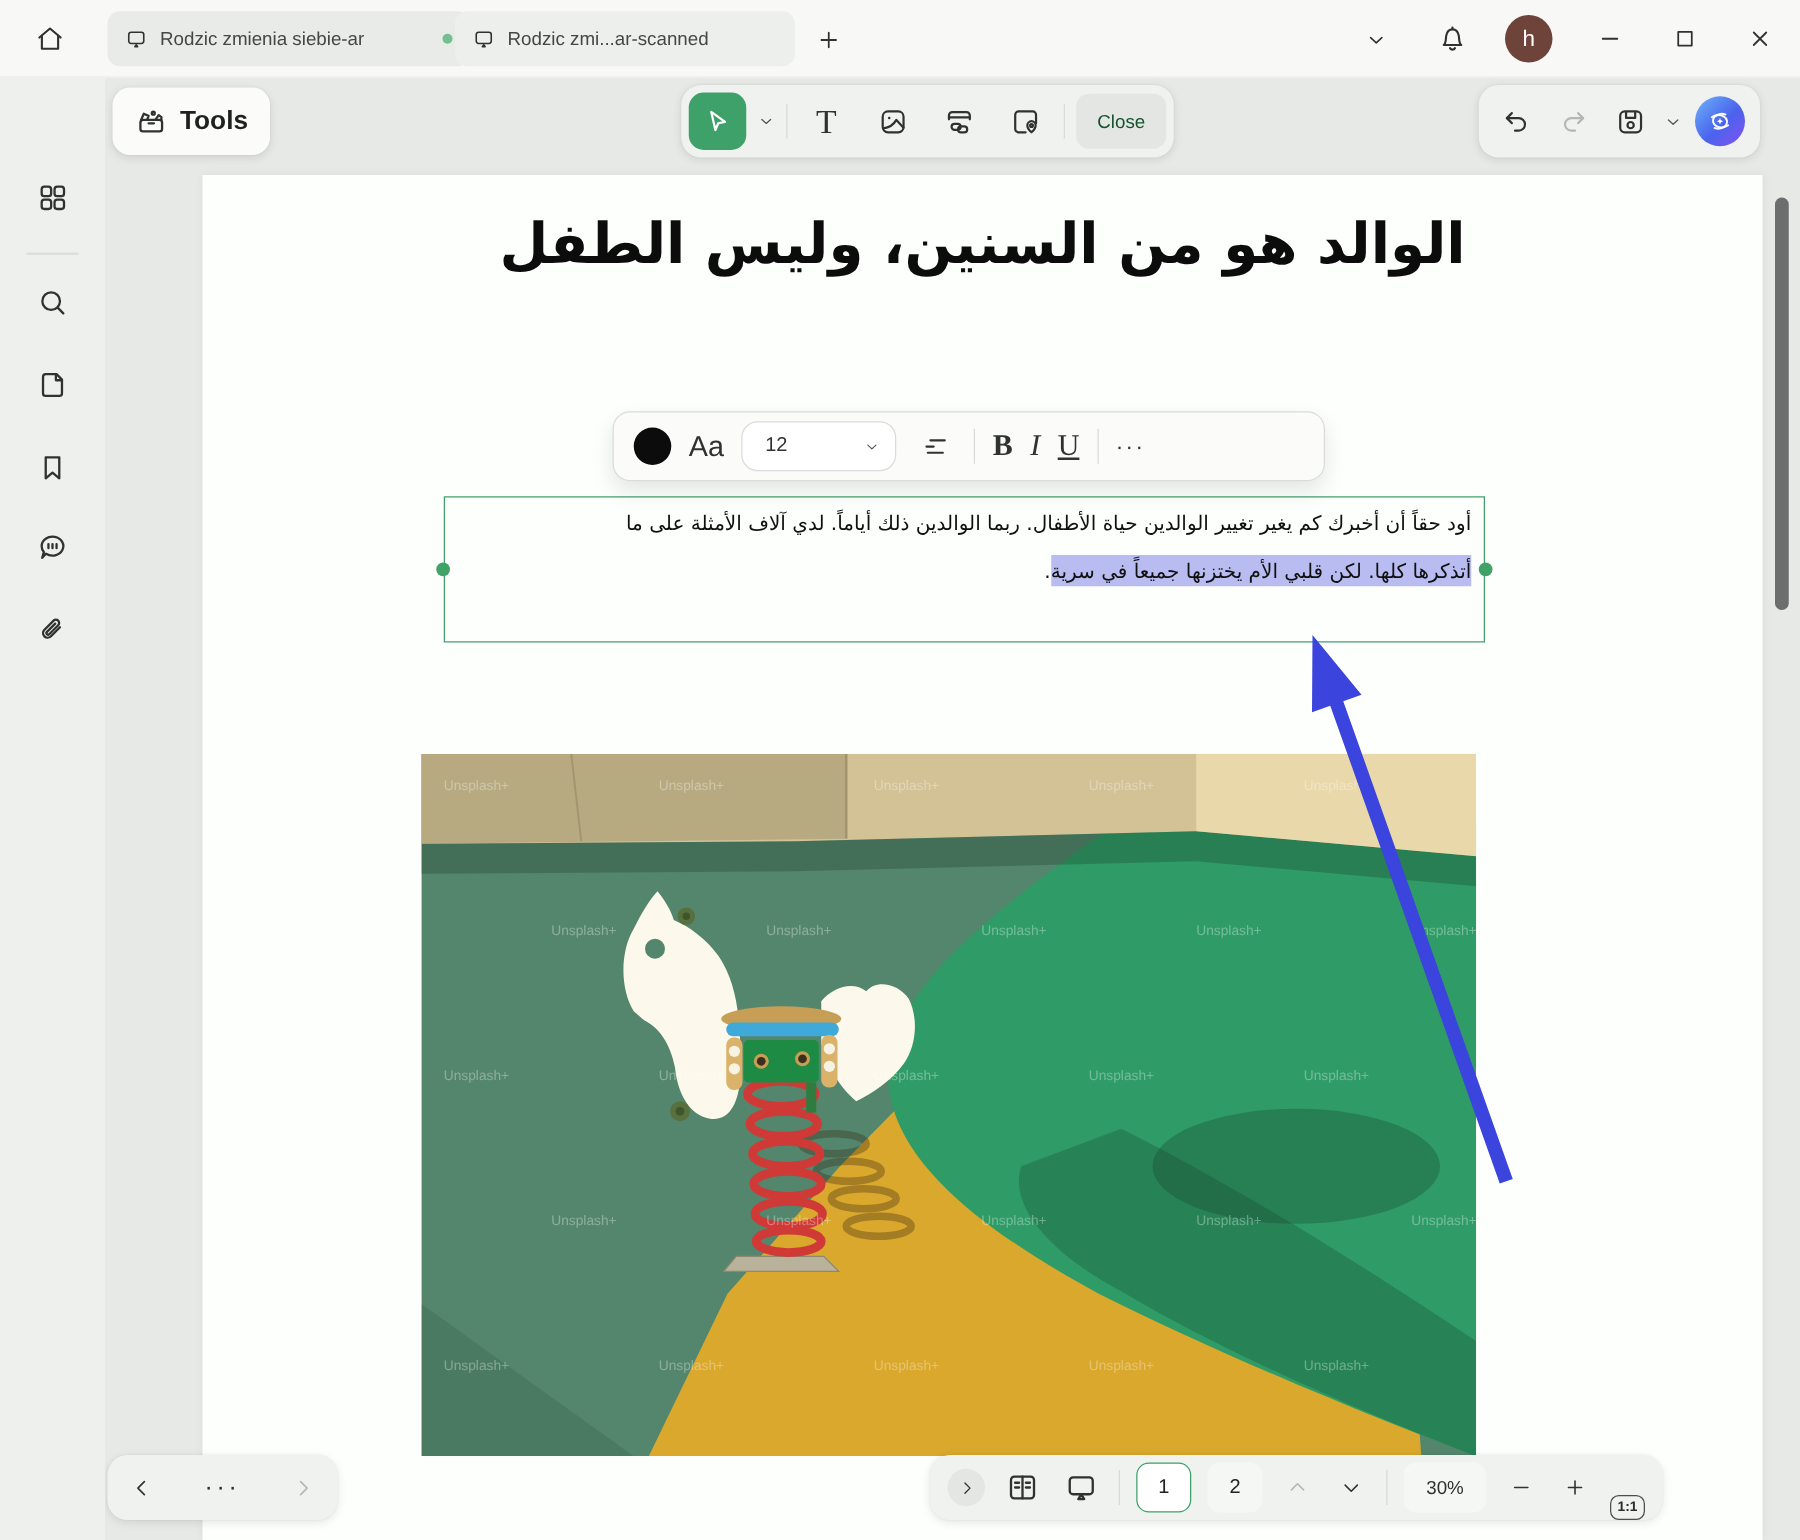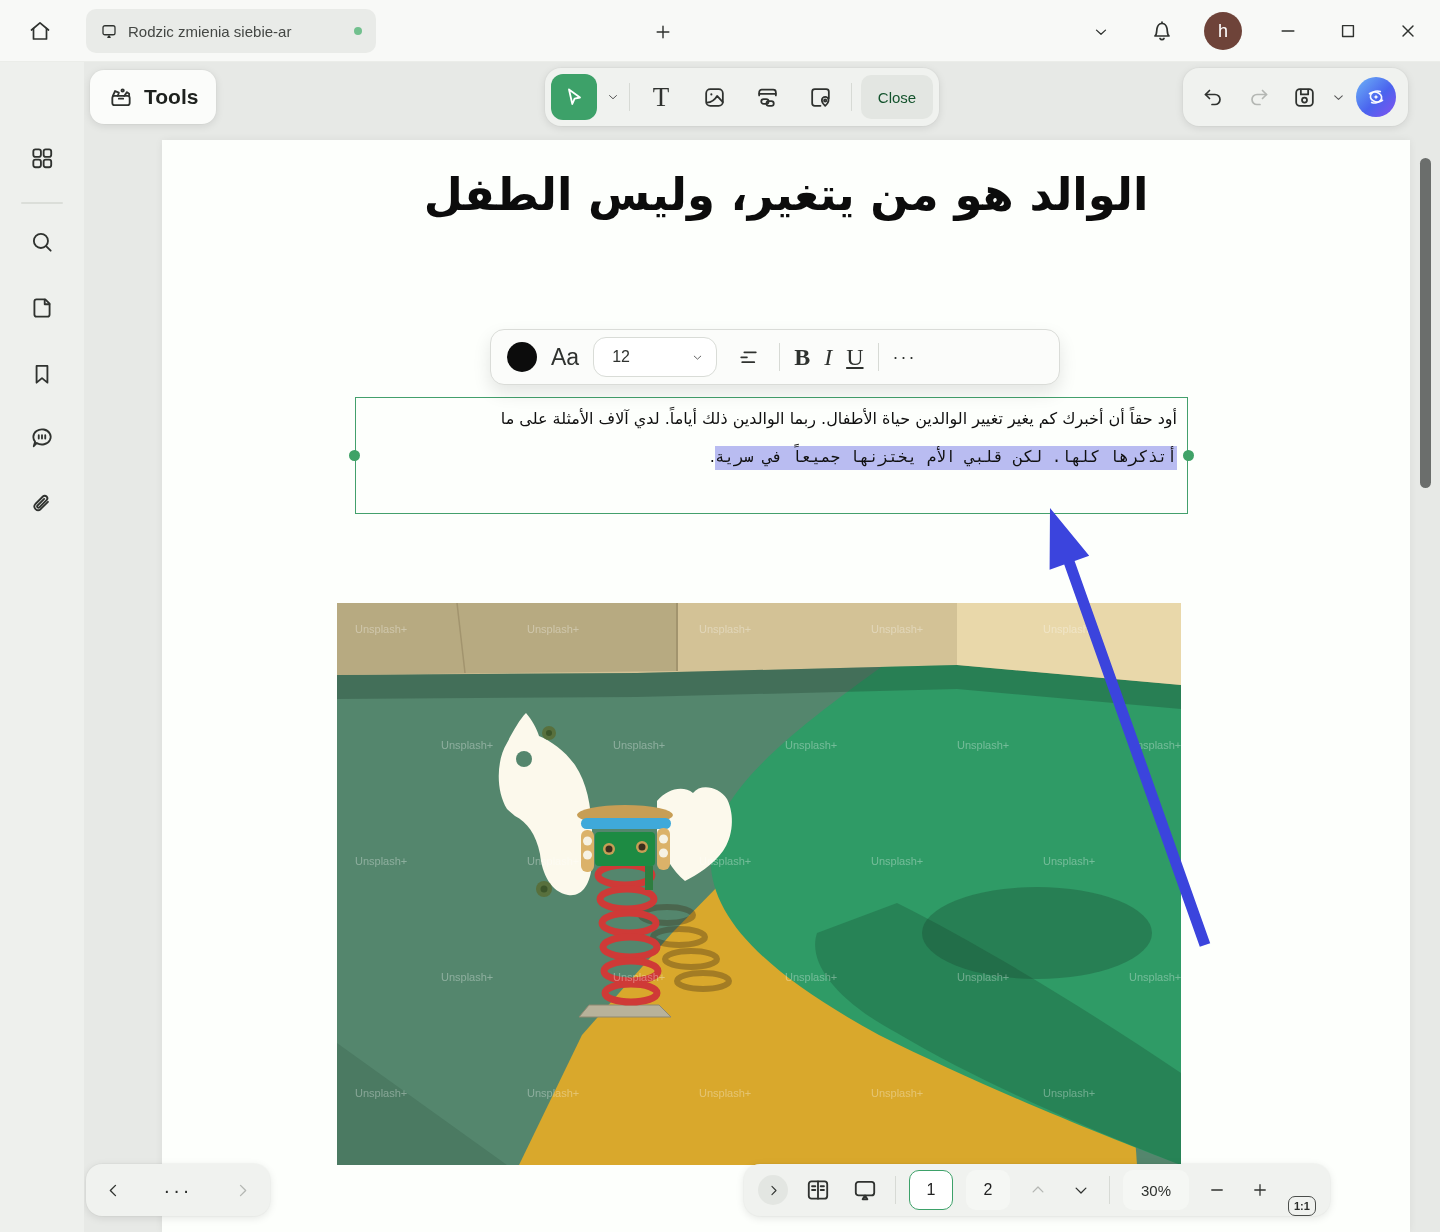--- a/index.html
+++ b/index.html
@@ -49,21 +49,21 @@
   .fmt-aa{font-size:23px;color:var(--ink);cursor:pointer;}
   .size-box{width:124px;height:40px;background:#fff;border:1.5px solid #d9dcd7;border-radius:13px;display:flex;align-items:center;
             justify-content:space-between;padding:0 12px 0 18px;font-size:16px;cursor:pointer;}
   .serif{font-family:"Liberation Serif",serif;}
   .fmt-b{font-size:24px;cursor:pointer;} .fmt-i{font-size:24px;font-style:italic;cursor:pointer;}
   .fmt-u{font-size:24px;text-decoration:underline;cursor:pointer;}
   .fmt-more{font-size:18px;letter-spacing:2px;cursor:pointer;}
   .textblock{left:355px;top:397px;width:833px;height:117px;border:1.5px solid #43a06c;z-index:1;
              direction:rtl;text-align:right;padding:2px 10px 0 10px;font-size:16px;color:#101010;line-height:38px;}
   .handle{width:11px;height:11px;border-radius:50%;background:#3fa267;z-index:2;}
-  .hl{background:var(--hl);padding:3px 0;font-family:Liberation Mono, monospace;}
+  .hl{background:var(--hl);padding:3px 0;}
   .arrowlayer{left:0;top:0;width:1440px;height:1232px;z-index:2;pointer-events:none;}
   
   .photo-wrap{left:337px;top:603px;width:844px;height:562px;z-index:1;overflow:hidden;}
   .photo-wrap svg{display:block;width:844px;height:562px;}
   .wm{position:absolute;color:rgba(255,255,255,.33);font-size:11px;pointer-events:none;white-space:nowrap;}
   
   .navpill{left:86px;top:1164px;width:184px;height:52px;padding:0 18px;justify-content:space-between;z-index:3;}
   .statusbar{left:744px;top:1164px;height:52px;padding:0 14px;gap:13px;z-index:3;}
   .circ-btn{width:30px;height:30px;border-radius:50%;background:var(--chip);display:flex;align-items:center;justify-content:center;cursor:pointer;}
   .pgbtn{width:44px;height:40px;border-radius:10px;display:flex;align-items:center;justify-content:center;font-size:16px;color:#222;cursor:pointer;}
@@ -73,21 +73,21 @@
   .fit-btn{border:1.6px solid #4b4e4b;border-radius:7px;padding:3px 5px;font-size:11px;font-weight:bold;color:#2b2e2b;cursor:pointer;margin-top:32px;}
   .scrollbar{left:1420px;top:158px;width:11px;height:330px;border-radius:6px;background:#6b6e6c;z-index:4;cursor:pointer;}
   .dots{font-size:20px;letter-spacing:3px;color:#2b2e2b;}
 </style>
 </head>
 <body>
 
 <div class="abs canvas"></div>
 <div class="abs page"></div>
 
-<div class="abs doc-title arabic">الوالد هو من يتغير، وليس الطفل</div>
+<div class="abs doc-title arabic">الوالد هو من السنين، وليس الطفل</div>
 
 <div class="abs photo-wrap">
   <svg viewBox="0 0 844 562" preserveAspectRatio="none">
     <rect width="844" height="562" fill="#54866d"></rect>
     <polygon points="0,562 0,440 170,562" fill="rgba(20,50,38,.14)"></polygon>
     <polygon points="445,218 610,202 705,262 785,345 800,562 182,562 245,432 335,330" fill="#d9a82c"></polygon>
     <path d="M558,54 C470,118 382,180 374,248 C368,314 432,372 542,432 C642,482 764,532 844,562 L844,54 Z" fill="#2f9b66"></path>
     <path d="M560,300 C640,340 740,400 844,470 L844,562 C760,530 640,478 560,430 C500,398 470,360 480,330 Z" fill="rgba(20,60,42,.26)"></path>
     <ellipse cx="700" cy="330" rx="115" ry="46" fill="rgba(22,62,44,.30)"></ellipse>
     <polygon points="0,0 844,0 844,82 620,62 300,70 0,72" fill="#d3c296"></polygon>
@@ -181,20 +181,27 @@
     </svg>
   </div>
   <div class="abs tab tab1">
     <svg class="ic" width="18" height="18" viewBox="0 0 24 24">
       <rect x="4" y="5" width="16" height="12" rx="2.5"></rect>
         <path d="M10.5 20.5 L12 18.5 L13.5 20.5 Z"></path>
     </svg>
     <span>Rodzic zmienia siebie-ar</span>
     <span class="dot"></span>
   </div>
+  <div class="abs tab tab2">
+    <svg class="ic" width="18" height="18" viewBox="0 0 24 24">
+      <rect x="4" y="5" width="16" height="12" rx="2.5"></rect>
+        <path d="M10.5 20.5 L12 18.5 L13.5 20.5 Z"></path>
+    </svg>
+    <span>Rodzic zmi...ar-scanned</span>
+  </div>
   <div class="abs iconbtn" style="left:648px;top:17px;width:30px;height:30px;">
     <svg class="ic" width="20" height="20" viewBox="0 0 24 24">
         <path d="M12 5 V19 M5 12 H19"></path>
       </svg>
   </div>
   <div class="abs iconbtn" style="left:1086px;top:17px;width:30px;height:30px;">
     <svg class="ic" width="18" height="18" viewBox="0 0 24 24">
         <path d="M6 9.5 L12 15 L18 9.5"></path>
       </svg>
   </div>

